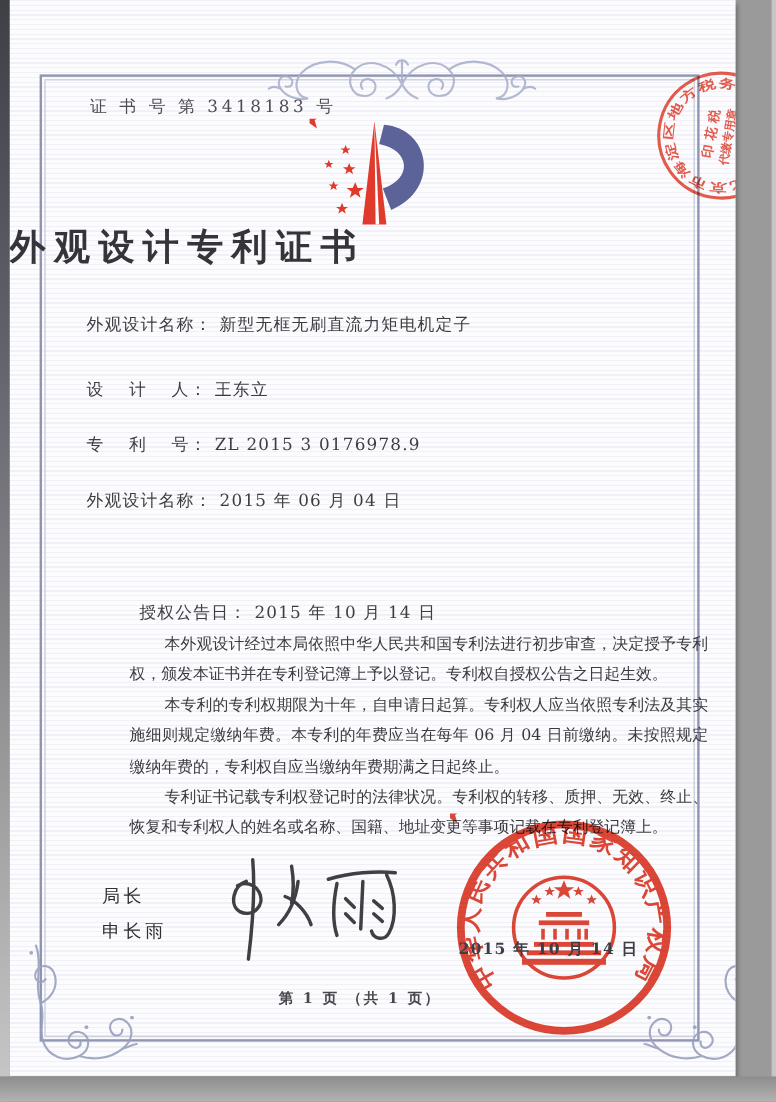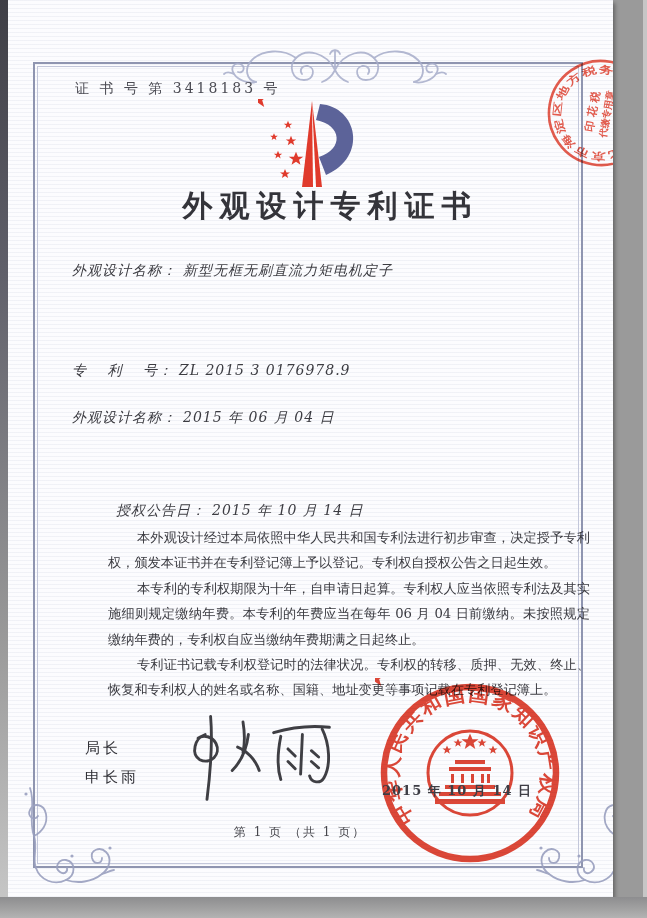--- a/index.html
+++ b/index.html
@@ -26,44 +26,44 @@
 
   
   .frame { position:absolute; left:25px; top:62px; width:550px; height:806px;
     border:2px solid #8f95b0; }
   .frame::after { content:""; position:absolute; inset:2px; border:1px solid #c3c7da; }
 
   .cert-no { position:absolute; left:67px; top:80px; font-size:14px; letter-spacing:3px; color:#4c4c54; }
 
   .logo { position:absolute; left:250px; top:99px; width:120px; height:92px; }
 
-  .title { position:absolute; left:0; top:186px; width:100%; text-align:center;
-    font-size:30px; font-weight:bold; letter-spacing:7px; color:#34343a;margin-left:20px; }
-
-  .field { position:absolute; left:64px; font-size:14px; letter-spacing:1px; color:#3c3c42; white-space:nowrap;font-style:italic; }
+  .title { position:absolute; left:0; top:186px; width:100%; 
+    font-size:30px; font-weight:bold; letter-spacing:7px; color:#34343a; }
+
+  .field { position:absolute; left:64px; font-size:14px; letter-spacing:1px; color:#3c3c42; white-space:nowrap; }
   .field .lab { margin-right:6px; }
   .f0 { top:262px; } .f1 { top:316px; } .f2 { top:362px; }
   .f3 { top:409px; } .f4 { top:456px; } .f5 { top:502px;margin-left:44px; }
 
   .paras { position:absolute; left:60px; top:525px; width:522px; color:#3a3a40; }
   .paras p { font-size:13.2px; line-height:25.4px; text-align:justify; text-indent:2.2em;margin-left:40px; }
 
   .signer { position:absolute; left:77px; top:733px; font-size:15px; letter-spacing:3px;
     line-height:29px; color:#2f2f35; font-family:Liberation Sans, sans-serif; }
 
   .signature { position:absolute; left:172px; top:706px; width:180px; height:102px; }
 
   .seal { position:absolute; left:367px; top:678px; width:190px; height:190px; opacity:.93; mix-blend-mode:multiply; }
   .seal-date { position:absolute; left:374px; top:782px; width:150px; font-size:13px; font-weight:bold;
     letter-spacing:1px; color:#3d3d45; z-index:6; }
 
   .tax-stamp { position:absolute; left:528px; top:48px; width:130px; height:130px; opacity:.85; mix-blend-mode:multiply; }
 
   .footer { position:absolute; left:142px; top:824px; width:300px; text-align:center;
-    font-size:12px; letter-spacing:2px; color:#47474d; }
+    font-size:12px; letter-spacing:2px; color:#47474d;font-weight:bold; }
 
   .flourish-top { position:absolute; left:214px; top:40px; width:226px; height:48px; }
   .flourish-bl  { position:absolute; left:12px;  top:786px; width:95px; height:105px; }
   .flourish-br  { position:absolute; left:528px; top:786px; width:95px; height:105px; transform:scaleX(-1); }
 
   svg text { font-family:"DejaVu Serif","Liberation Serif",serif; }
 </style>
 </head>
 <body>
 
@@ -148,20 +148,23 @@
         <use href="#star" transform="translate(20,56) scale(0.42)"></use>
         <use href="#star" transform="translate(38,60) scale(0.72)"></use>
         <use href="#star" transform="translate(27,75) scale(0.5)"></use>
       </g>
     </svg>
 
     <div class="title">外观设计专利证书</div>
 
     <div class="field f0">
       <span class="lab">外观设计名称：</span><span>新型无框无刷直流力矩电机定子</span>
+    </div>
+    <div class="field f1">
+      <span class="lab">设　 计　 人：</span><span>王东立</span>
     </div>
     <div class="field f2">
       <span class="lab">专　 利　 号：</span><span>ZL 2015 3 0176978.9</span>
     </div>
     <div class="field f3">
       <span class="lab">外观设计名称：</span><span>2015 年 06 月 04 日</span>
     </div>
     <div class="field f5">
       <span class="lab">授权公告日：</span><span>2015 年 10 月 14 日</span>
     </div>

